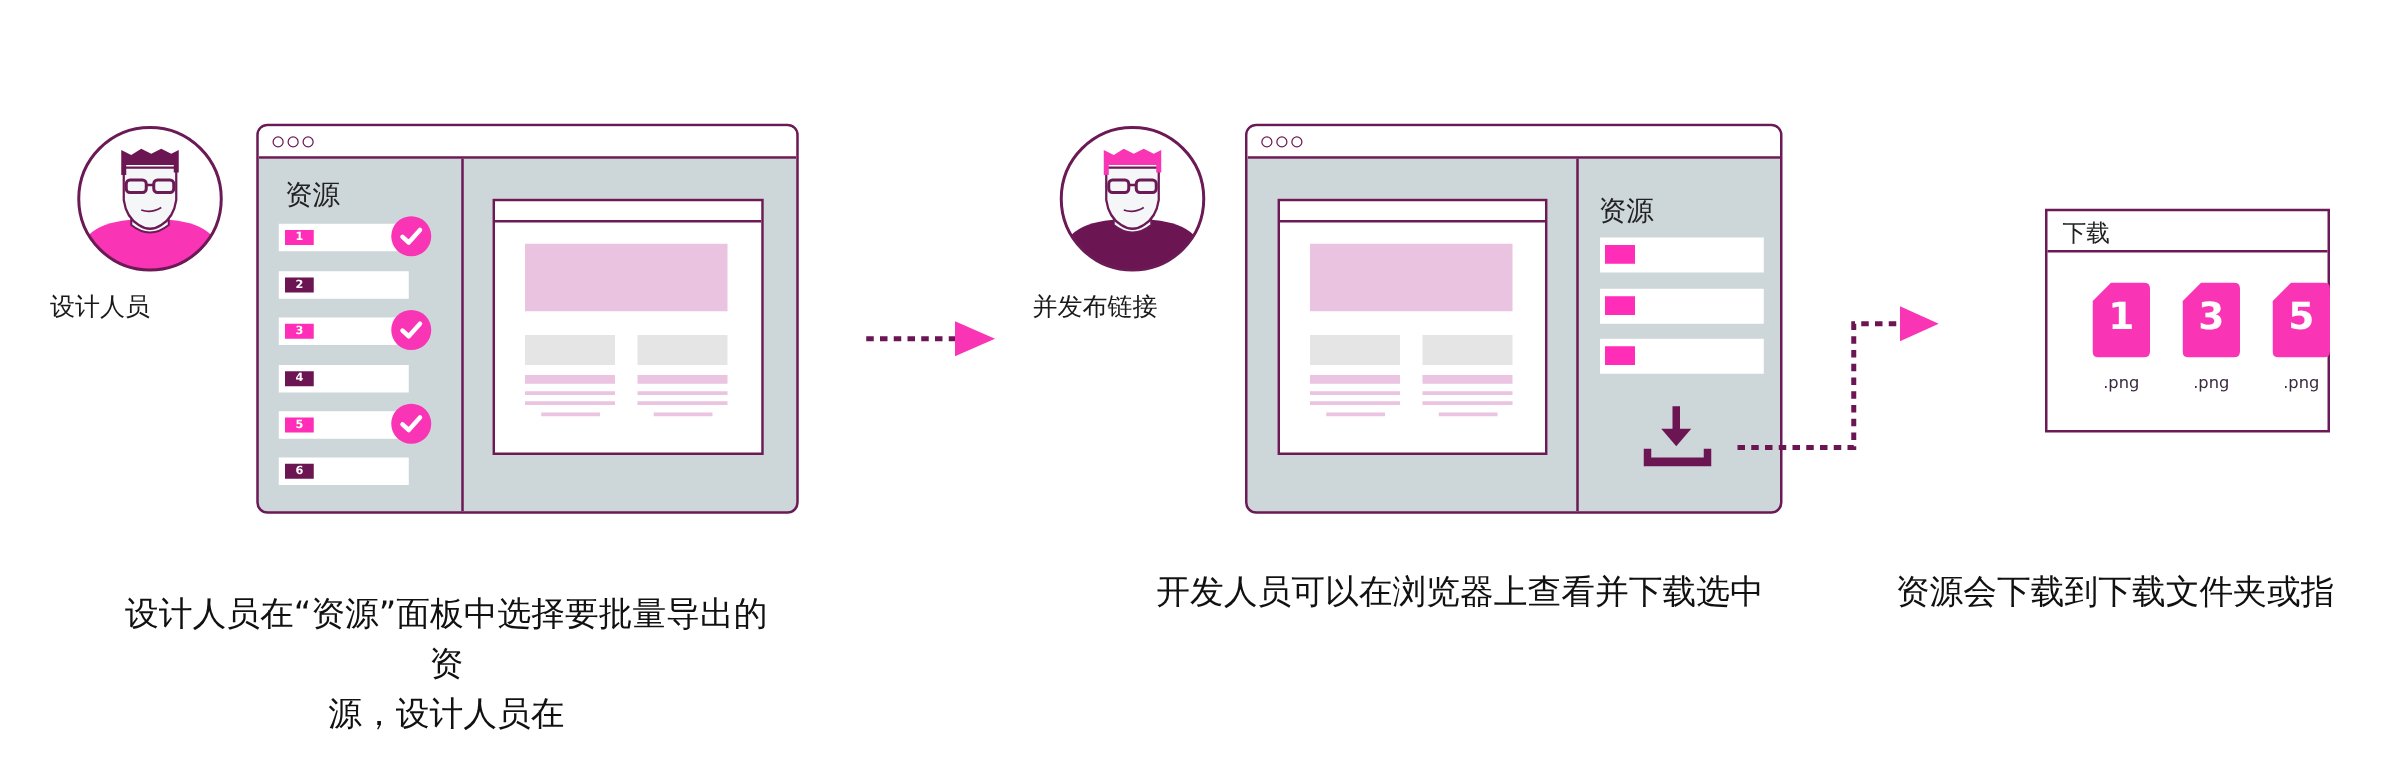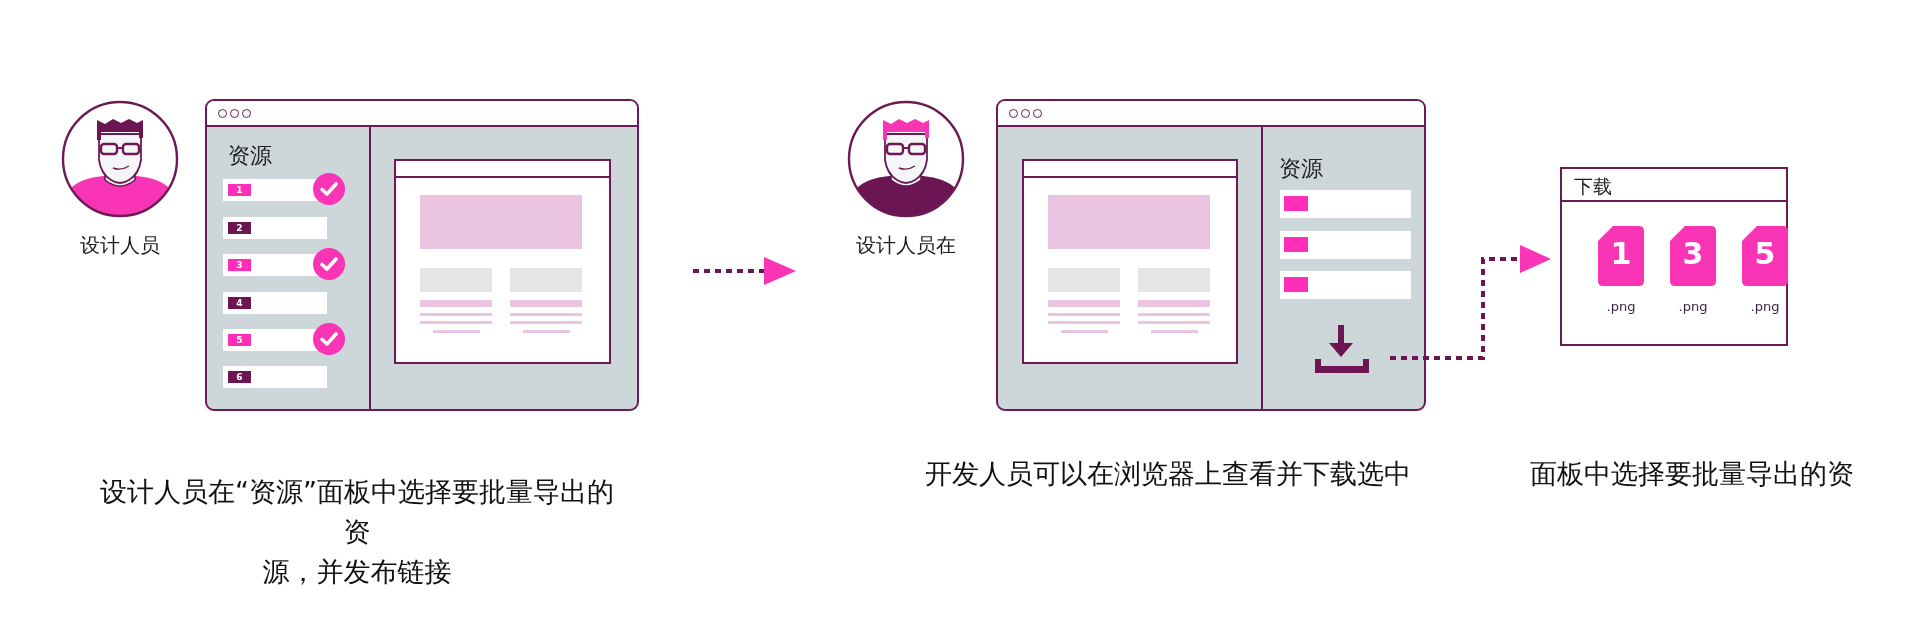--- a/index.html
+++ b/index.html
@@ -7,21 +7,21 @@
     width: 1920px; height: 620px; position: relative; overflow: hidden;
     background: #ffffff;
     font-family: "DejaVu Sans", "Liberation Sans", sans-serif;
     color: #1a1a1a;
   }
   .abs { position: absolute; }
 
   
   .avatar { position: absolute; width: 118px; height: 118px; }
   .avatar svg { width: 118px; height: 118px; display: block; }
-  .role-label { position: absolute; font-size: 20px; text-align: center; width: 160px; color: #1a1a1a; white-space: nowrap; }
+  .role-label { position: absolute; font-size: 20px; width: 160px; color: #1a1a1a; white-space: nowrap; }
 
   
   .window {
     position: absolute; box-sizing: border-box;
     border: 2px solid #6b1a55; border-radius: 9px; background: #cdd6d9; overflow: hidden;
   }
   .titlebar {
     position: absolute; left: 0; top: 0; right: 0; height: 24px;
     background: #ffffff; border-bottom: 2px solid #6b1a55;
   }
@@ -151,21 +151,21 @@
     <div class="mock-line" style="left:114px; top:152px; width:72px; height:3px;"></div>
     <div class="mock-line" style="left:24px; top:160px; width:72px; height:3px;"></div>
     <div class="mock-line" style="left:114px; top:160px; width:72px; height:3px;"></div>
     <div class="mock-line" style="left:37px; top:169px; width:47px; height:3px;"></div>
     <div class="mock-line" style="left:127px; top:169px; width:47px; height:3px;"></div>
   </div>
 </div>
 
 <div class="caption" style="left:97px; top:472px; width:520px;">
   <div>设计人员在“资源”面板中选择要批量导出的资</div>
-  <div>源，并发布链接</div>
+  <div>源，设计人员在</div>
 </div>
 
 <div class="avatar" style="left:847px; top:100px;">
   <svg viewBox="0 0 118 118">
     <defs>
         <clipPath id="c2">
           <circle cx="59" cy="59" r="57"></circle>
         </clipPath>
       </defs>
     <circle cx="59" cy="59" r="57" fill="#ffffff"></circle>
@@ -175,21 +175,21 @@
       <path d="M38 34 L38 60 Q40 74 50 80 Q59 86 68 80 Q78 74 80 60 L80 34 Z" fill="#f4f6f8" stroke="#6b1a55" stroke-width="1.8"></path>
       <path d="M36 20 L44 24 L52 19 L60 23 L68 19 L76 23 L82 20 L82 38 L78 38 L78 32 L40 32 L40 40 L36 40 Z" fill="#f934b5"></path>
       <rect x="40" y="44" width="16" height="10" rx="3" fill="none" stroke="#6b1a55" stroke-width="2.4"></rect>
       <rect x="62" y="44" width="16" height="10" rx="3" fill="none" stroke="#6b1a55" stroke-width="2.4"></rect>
       <line x1="56" y1="48" x2="62" y2="48" stroke="#6b1a55" stroke-width="2"></line>
       <path d="M52 68 Q60 71 68 66" fill="none" stroke="#6b1a55" stroke-width="1.4"></path>
     </g>
     <circle cx="59" cy="59" r="57" fill="none" stroke="#6b1a55" stroke-width="2.4"></circle>
   </svg>
 </div>
-<div class="role-label" style="left:826px; top:232px;">设计人员在</div>
+<div class="role-label" style="left:826px; top:232px;">并发布链接</div>
 
 <div class="window" style="left:996px; top:99px; width:430px; height:312px;">
   <div class="titlebar">
     <span class="dot" style="left:11px;"></span>
     <span class="dot" style="left:23px;"></span>
     <span class="dot" style="left:35px;"></span>
   </div>
   <div class="divider" style="left:263px;"></div>
 
   <div class="mockpage" style="left:24px; top:58px; width:216px; height:205px;">
@@ -224,21 +224,21 @@
       <path d="M16 20 L40 20 L28 34 Z" fill="#6b1553"></path>
       <path d="M2 36 L8 36 L8 43 L50 43 L50 36 L56 36 L56 50 L2 50 Z" fill="#6b1553"></path>
     </svg>
   </div>
 </div>
 
 <div class="caption" style="left:908px; top:454px; width:520px;">
   <div>开发人员可以在浏览器上查看并下载选中</div>
 </div>
 
-<div class="dl-box" style="left:1560px; top:167px; width:228px; height:179px;">
+<div class="dl-box" style="left:1636px; top:167px; width:228px; height:179px;">
   <div class="dl-header">
     <span class="dl-title">下载</span>
   </div>
 
   <div class="file-icon" style="left:36px; top:57px;">
     <svg viewBox="0 0 46 60">
         <path d="M15 0 L41 0 Q46 0 46 5 L46 55 Q46 60 41 60 L5 60 Q0 60 0 55 L0 15 Z" fill="#f934b5"></path>
       </svg>
     <span class="file-num">1</span>
   </div>
@@ -255,21 +255,21 @@
   <div class="file-icon" style="left:180px; top:57px;">
     <svg viewBox="0 0 46 60">
         <path d="M15 0 L41 0 Q46 0 46 5 L46 55 Q46 60 41 60 L5 60 Q0 60 0 55 L0 15 Z" fill="#f934b5"></path>
       </svg>
     <span class="file-num">5</span>
   </div>
   <div class="file-ext" style="left:173px; top:130px;">.png</div>
 </div>
 
 <div class="caption" style="left:1492px; top:454px; width:400px;">
-  <div>面板中选择要批量导出的资</div>
+  <div>资源会下载到下载文件夹或指</div>
 </div>
 
 <svg class="overlay" viewBox="0 0 1920 620">
   <g>
     <line x1="693" y1="271" x2="764" y2="271" stroke="#6b1553" stroke-width="4" stroke-dasharray="6 5"></line>
     <path d="M764 257 L796 271 L764 285 Z" fill="#f934b5"></path>
   </g>
   <g>
     <polyline points="1390,358 1483,358 1483,259 1520,259" fill="none" stroke="#6b1553" stroke-width="4" stroke-dasharray="6 5"></polyline>
     <path d="M1520 245 L1551 259 L1520 273 Z" fill="#f934b5"></path>

